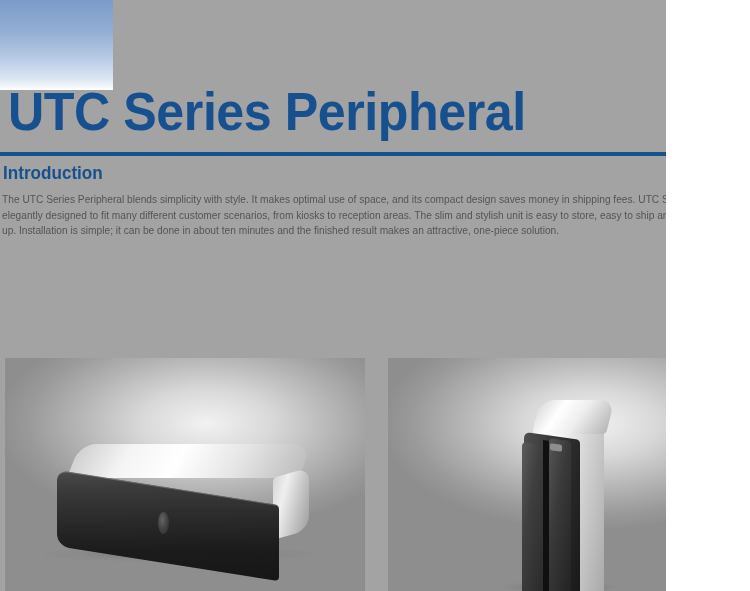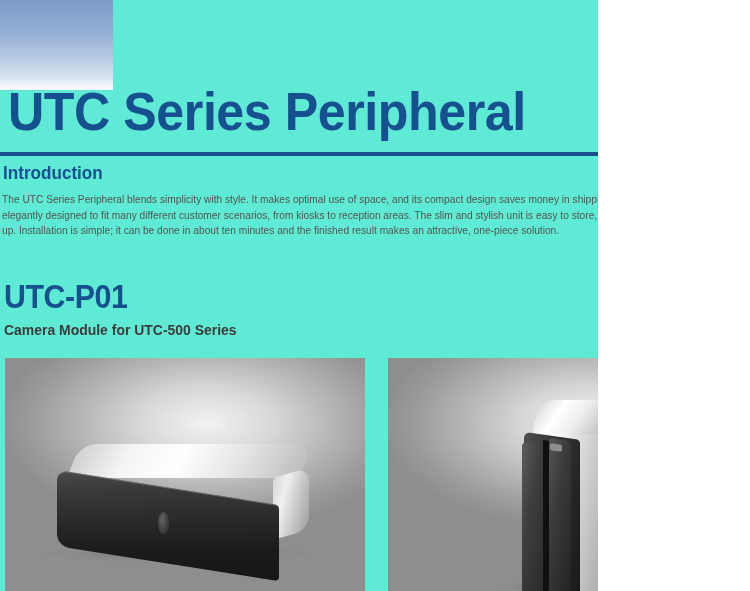--- a/index.html
+++ b/index.html
@@ -6,22 +6,22 @@
 
   html, body {
     width:750px; height:591px;
     background:#ffffff;
     font-family:"Liberation Sans", sans-serif;
     overflow:hidden;
   }
 
   #page {
     position:relative;
-    width:598px; height:591px;
-    background:#5eead4;
+    width:666px; height:591px;
+    background:#a3a3a3;
     overflow:hidden;
   }
 
   
   .header-gradient {
     position:absolute;
     left:0; top:0;
     width:113px; height:90px;
     background:linear-gradient(to bottom, #7c9bc8 0%, #93aed4 35%, #b8cbe5 65%, #dde6f2 88%, #ffffff 100%);
   }
@@ -247,24 +247,20 @@
   <div class="header-gradient"></div>
 
   <div class="main-title">UTC Series Peripheral</div>
 
   <div class="title-rule"></div>
 
   <div class="section-heading">Introduction</div>
 
   <div class="intro-body">The UTC Series Peripheral blends simplicity with style. It makes optimal use of space, and its compact design saves money in shipping fees. UTC Series is elegantly designed to fit many different customer scenarios, from kiosks to reception areas. The slim and stylish unit is easy to store, easy to ship and easy to set up. Installation is simple; it can be done in about ten minutes and the finished result makes an attractive, one-piece solution.</div>
 
-  <div class="product left">
-    <div class="product-title">UTC-P01</div>
-    <div class="product-subtitle">Camera Module for UTC-500 Series</div>
-  </div>
 
   <div class="photo left">
     <div class="photo-bg"></div>
     <div class="cam-shadow"></div>
     <div class="cam-wrap">
       <div class="cam-top"></div>
       <div class="cam-right"></div>
       <div class="cam-face"></div>
       <div class="cam-lens"></div>
     </div>

